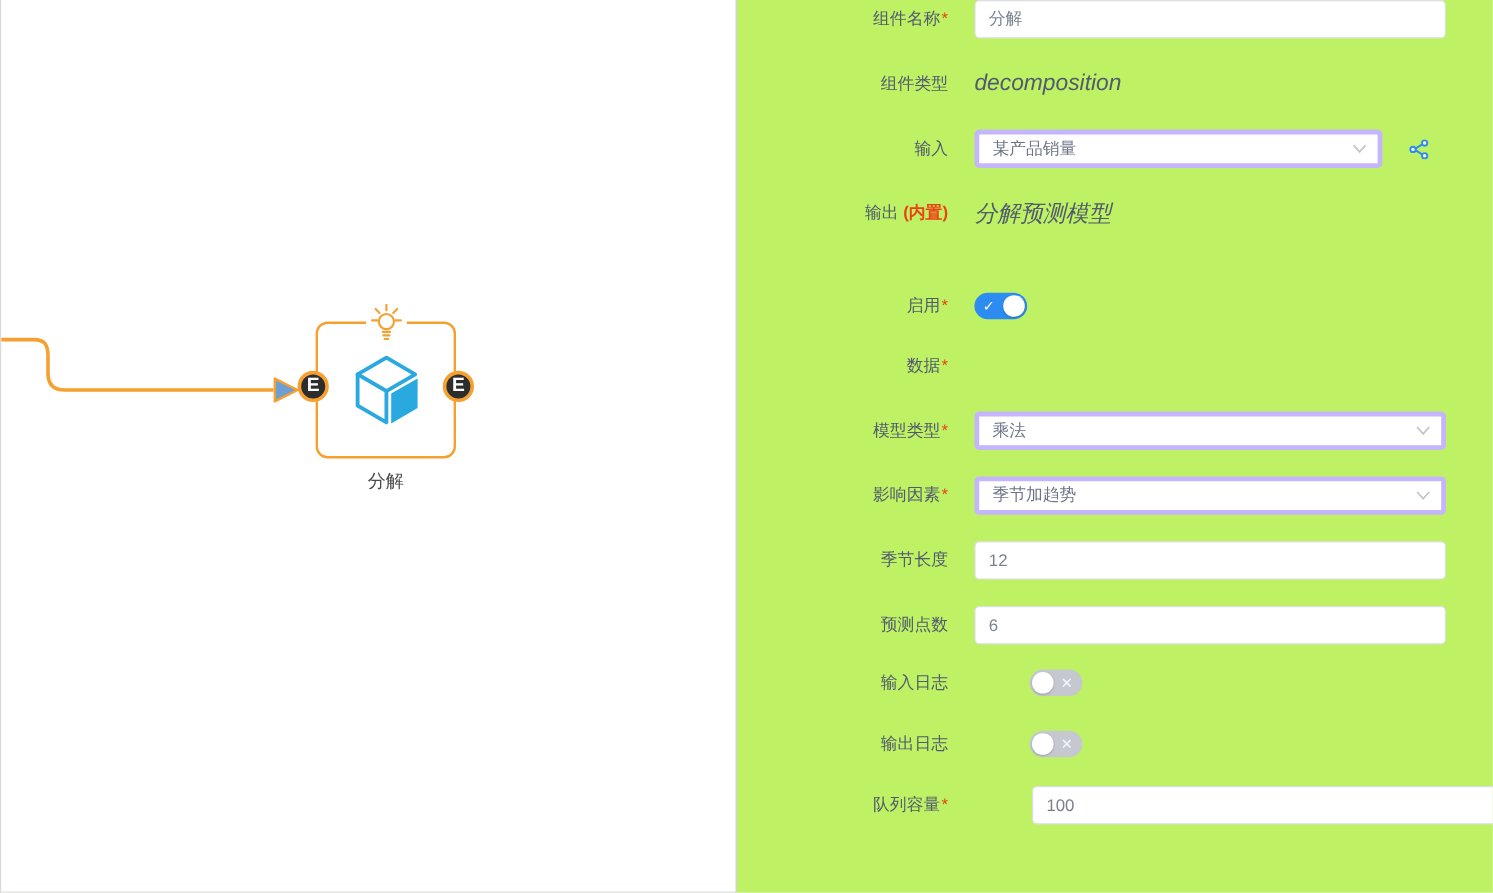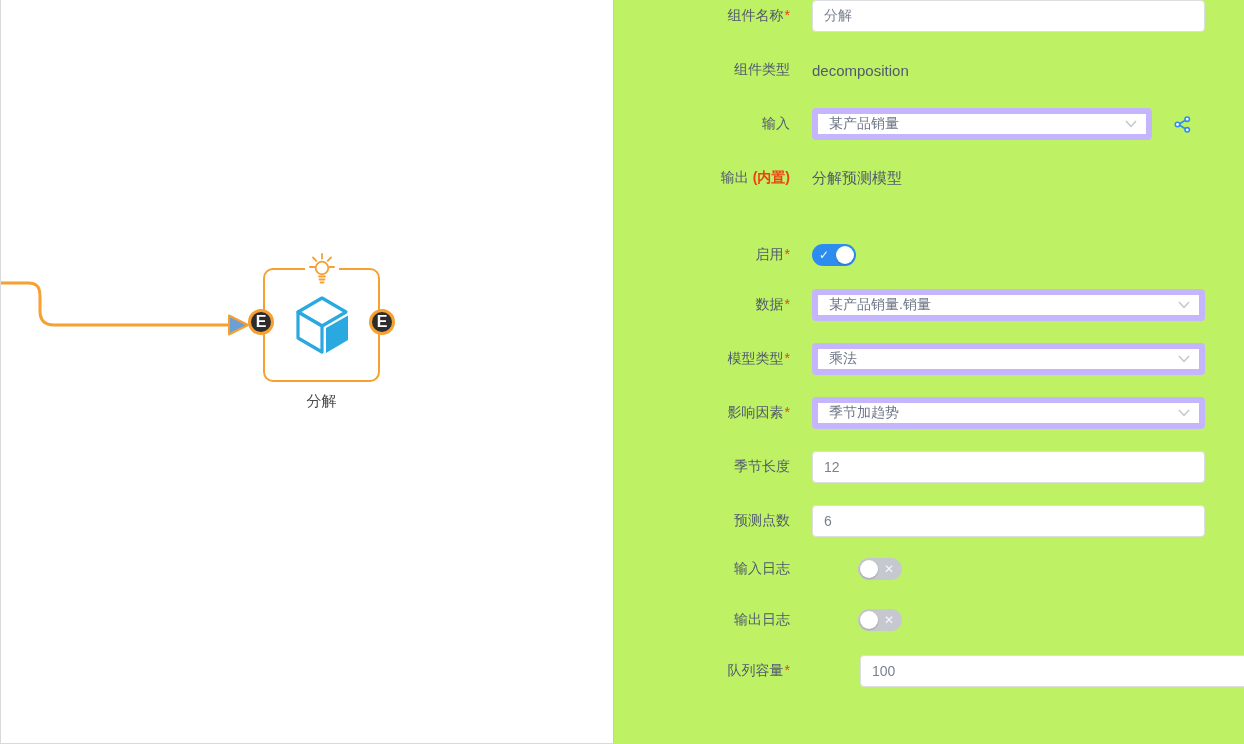--- a/index.html
+++ b/index.html
@@ -56,28 +56,28 @@
   .required-mark { color: #ed4014; margin-left: 1px; }
   .builtin-tag { color: #ed4014; font-weight: bold; }
   .control { margin-left: 22px; display: flex; align-items: center; }
 
   .text-input {
     width: 393px; height: 32px; border: 1px solid #dcdee2; border-radius: 4px;
     padding: 0 11px; font-size: 14px; color: #7a8290; outline: none;
     font-family: inherit; background: #fff;
   }
   .select {
-    position: relative; width: 393px; height: 32px; border: 6px solid #c4b5fd;
+    position: relative; width: 393px; height: 32px; border: 4px solid #c4b5fd;
     border-radius: 4px; padding: 0 28px 0 11px; font-size: 14px; color: #6e7686;
     display: flex; align-items: center; background: #fff; cursor: pointer;
   }
   .select.narrow { width: 340px; }
   .select .chev { position: absolute; right: 9px; top: 50%; margin-top: -4px; line-height: 0; }
 
-  .static-value { font-size: 15px; color: #515a6e; }
+  .static-value { font-size: 19px; color: #515a6e; font-style: italic; }
 
   .switch {
     position: relative; width: 44px; height: 22px; border-radius: 11px; cursor: pointer;
   }
   .switch .knob {
     position: absolute; top: 2px; width: 18px; height: 18px; border-radius: 50%;
     background: #fff; box-shadow: 0 1px 2px rgba(0,0,0,.2);
   }
   .switch .mark { position: absolute; top: 50%; transform: translateY(-50%); color: #fff; font-size: 12px; line-height: 1; }
   .switch.on  { background: #2d8cf0; }
@@ -193,30 +193,20 @@
       <div class="control">
         <div class="switch on">
           <span class="mark">✓</span>
           <span class="knob"></span>
         </div>
       </div>
     </div>
 
     <div class="row">
       <div class="row-label"><span>数据</span><span class="required-mark">*</span></div>
-      <div class="control">
-        <div class="select">
-          <span>某产品销量.销量</span>
-          <span class="chev">
-            <svg width="12" height="8" viewBox="0 0 12 8">
-                <polyline points="1,1 6,6.5 11,1" fill="none" stroke="#c2c6ce" stroke-width="1.5"></polyline>
-              </svg>
-          </span>
-        </div>
-      </div>
     </div>
 
     <div class="row">
       <div class="row-label"><span>模型类型</span><span class="required-mark">*</span></div>
       <div class="control">
         <div class="select">
           <span>乘法</span>
           <span class="chev">
             <svg width="12" height="8" viewBox="0 0 12 8">
                 <polyline points="1,1 6,6.5 11,1" fill="none" stroke="#c2c6ce" stroke-width="1.5"></polyline>

